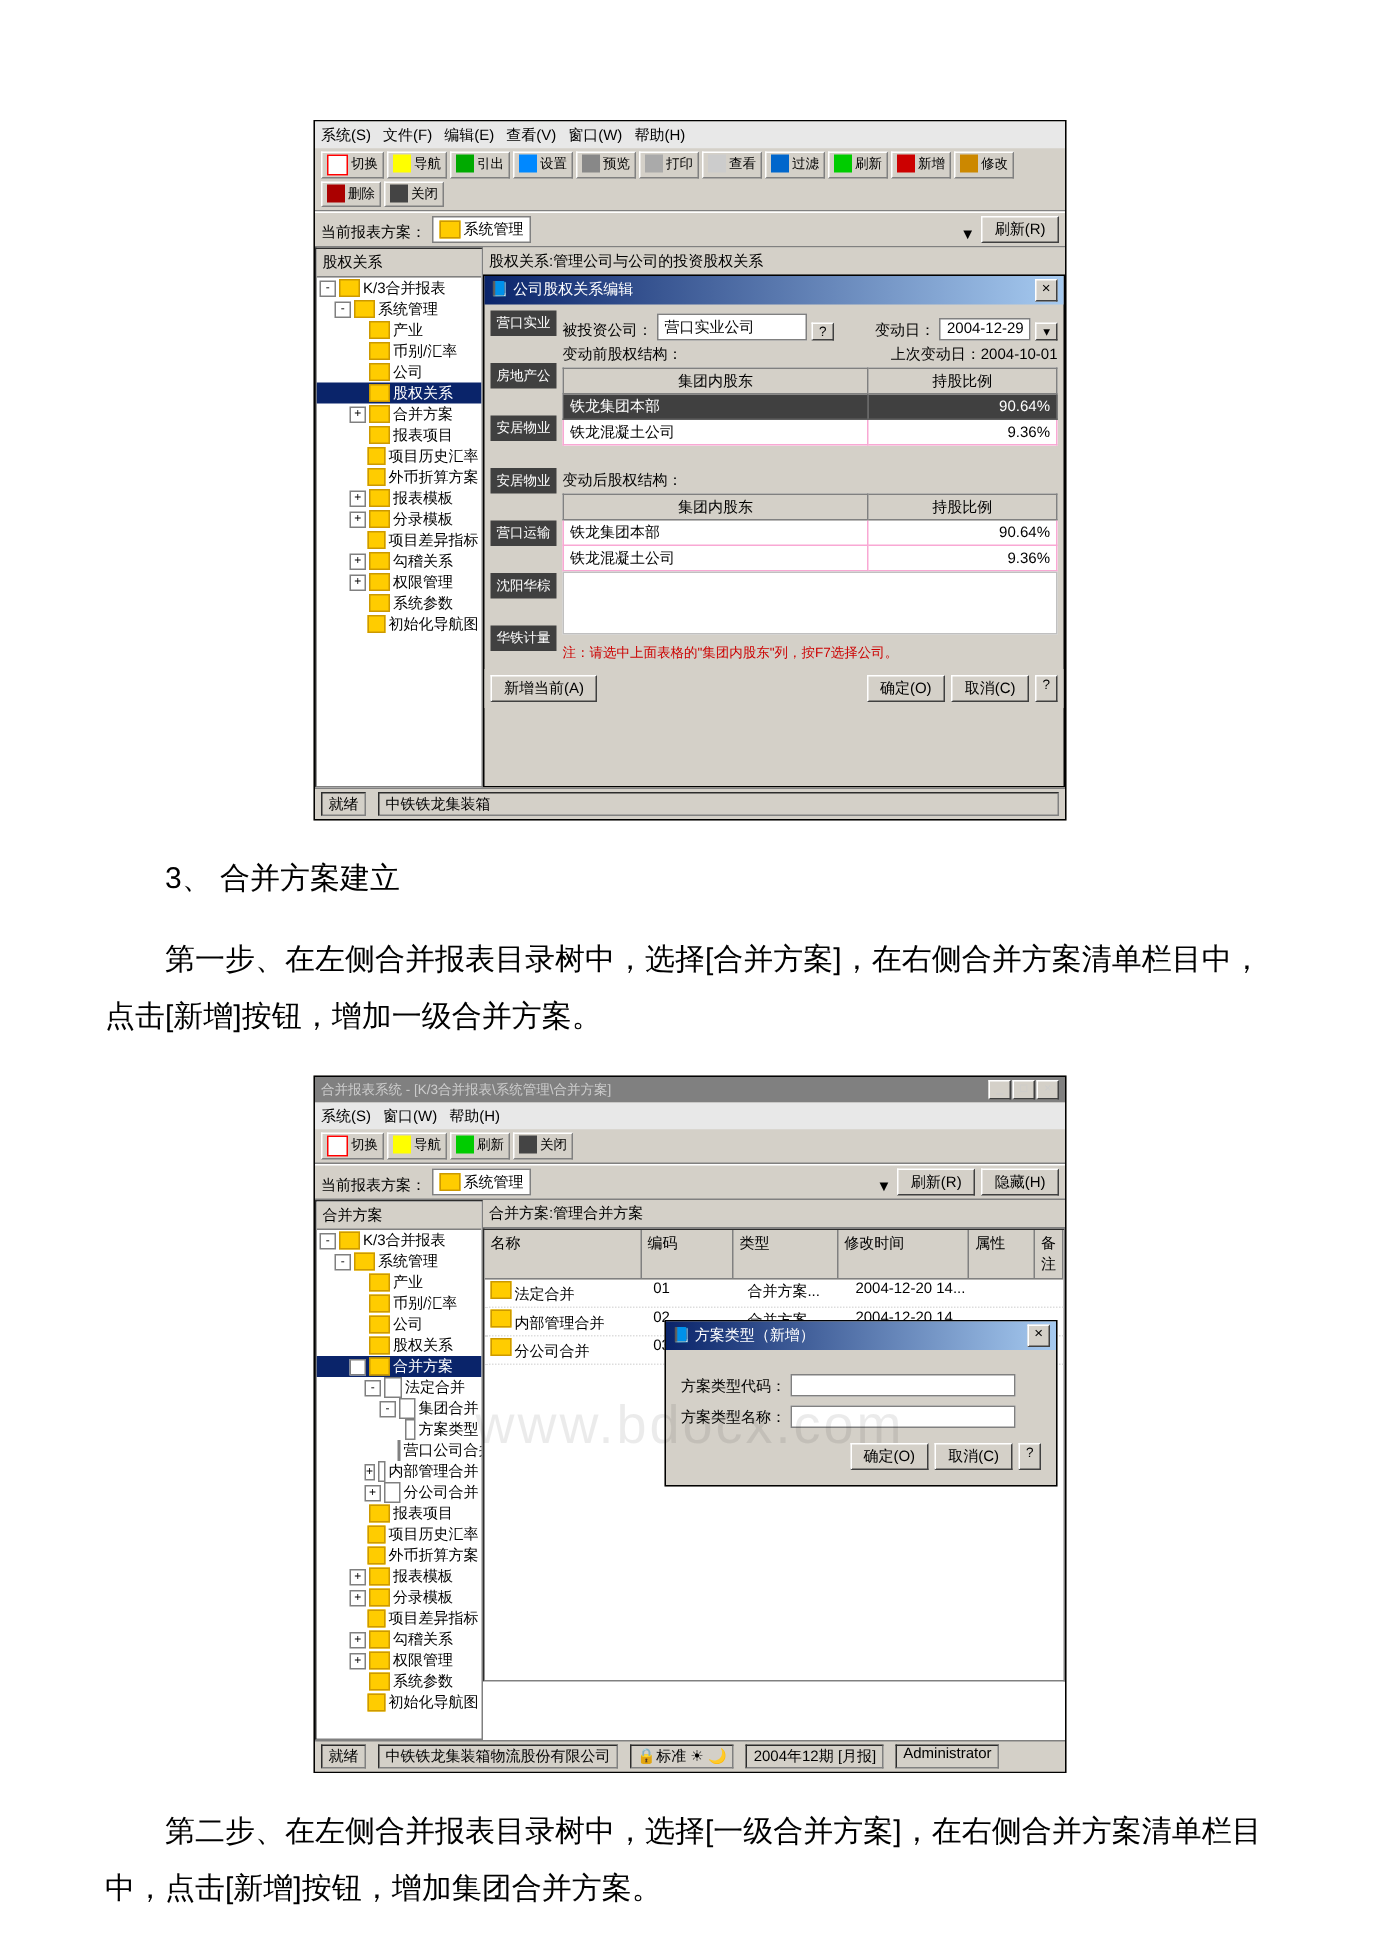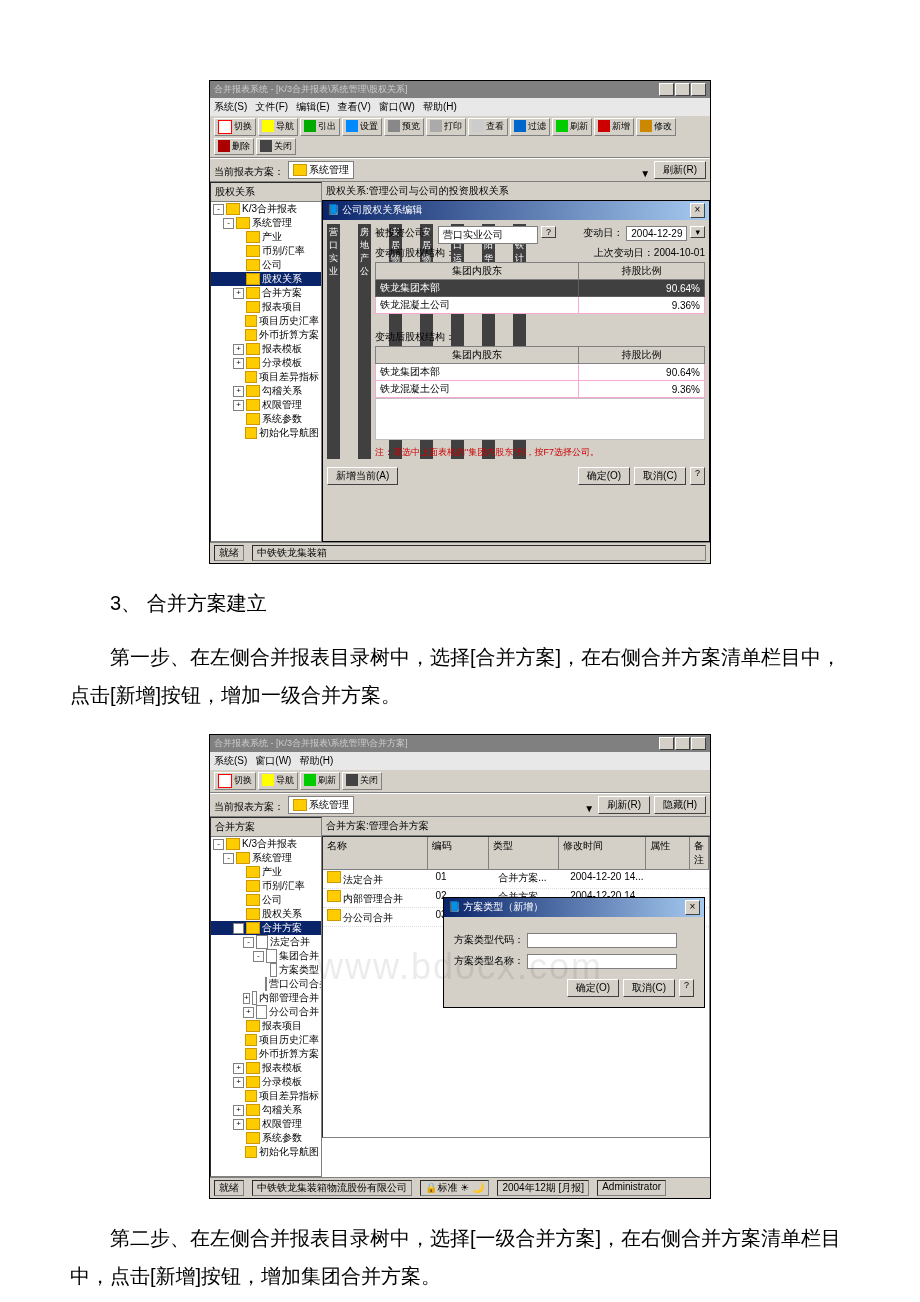--- a/index.html
+++ b/index.html
@@ -27,22 +27,22 @@
 .treeitem .fld{width:12px;height:10px;background:#ffcc00;border:1px solid #cc9900;display:inline-block}
 .treeitem.sel{background:#0a246a;color:#fff}
 .treeitem.sel .fld{background:#ffcc00}
 .main{flex:1;background:#d4d0c8;position:relative;overflow:hidden}
 .crumb{background:#d4d0c8;padding:2px 4px;font-size:10px;border-bottom:1px solid #808080}
 .heading{background:#fff;padding:4px 8px;font-size:13px;font-weight:bold}
 .dialogA{position:absolute;left:0;right:0;top:18px;bottom:0;background:#d4d0c8;border:1px solid #000}
 .dlgtitle{background:linear-gradient(to right,#0a246a,#a6caf0);color:#fff;padding:2px 4px;font-size:10px;display:flex;justify-content:space-between}
 .dlgtitle .x{background:#d4d0c8;color:#000;width:13px;height:13px;text-align:center;font-size:10px;border:1px solid #fff;border-right-color:#404040;border-bottom-color:#404040}
 .dlgbody{padding:4px;font-size:10px}
-.row{display:flex;align-items:flex-start;gap:3px;margin:2px 0}
-.sidecells{display:flex;flex-direction:row;gap:18px;width:44px}
+.row{display:flex;align-items:flex-end;gap:3px;margin:2px 0}
+.sidecells{display:flex;flex-direction:column;gap:18px;width:44px}
 .sidecell{background:#404040;color:#fff;padding:2px;font-size:9px;text-align:center}
 .rightcol{flex:1}
 .inp{background:#fff;border:1px solid #808080;padding:1px 4px;font-size:10px}
 .greybtn{background:#d4d0c8;border:1px solid #fff;border-right-color:#404040;border-bottom-color:#404040;padding:0 4px;font-size:9px}
 .tbl{width:100%;border-collapse:collapse;background:#fff;margin-top:2px}
 .tbl th{background:#d4d0c8;border:1px solid #808080;padding:1px 4px;font-size:10px;font-weight:normal}
 .tbl td{border:1px solid #f9a8d4;padding:1px 4px;font-size:10px;background:#fff}
 .tbl td.r{text-align:right}
 .tbl tr.dark td{background:#404040;color:#fff;border-color:#606060}
 .note{font-size:9px;color:#cc0000;margin-top:6px}
@@ -66,28 +66,20 @@
 .watermark::after{content:"www.bdocx.com";position:absolute;left:50%;top:50%;transform:translate(-50%,-50%);font-size:36px;color:rgba(0,0,0,0.08);font-family:Arial;letter-spacing:2px;pointer-events:none}
 .col-name{width:110px}.col-code{width:60px}.col-type{width:70px}.col-time{width:90px}.col-attr{width:40px}.col-note{flex:1}
 .treeicon-page{width:10px;height:12px;background:#fff;border:1px solid #808080;display:inline-block}
 </style>
 </head>
 <body>
 
 <div class="page">
 
 <div class="screenshot">
-  <div class="titlebar">
-    <span>合并报表系统 - [K/3合并报表\系统管理\股权关系]</span>
-    <div class="winbtns">
-      <div class="winbtn">_</div>
-      <div class="winbtn">□</div>
-      <div class="winbtn">×</div>
-    </div>
-  </div>
   <div class="menubar">
     <span>系统(S)</span>
     <span>文件(F)</span>
     <span>编辑(E)</span>
     <span>查看(V)</span>
     <span>窗口(W)</span>
     <span>帮助(H)</span>
   </div>
   <div class="toolbar">
     <span class="tbtn">

